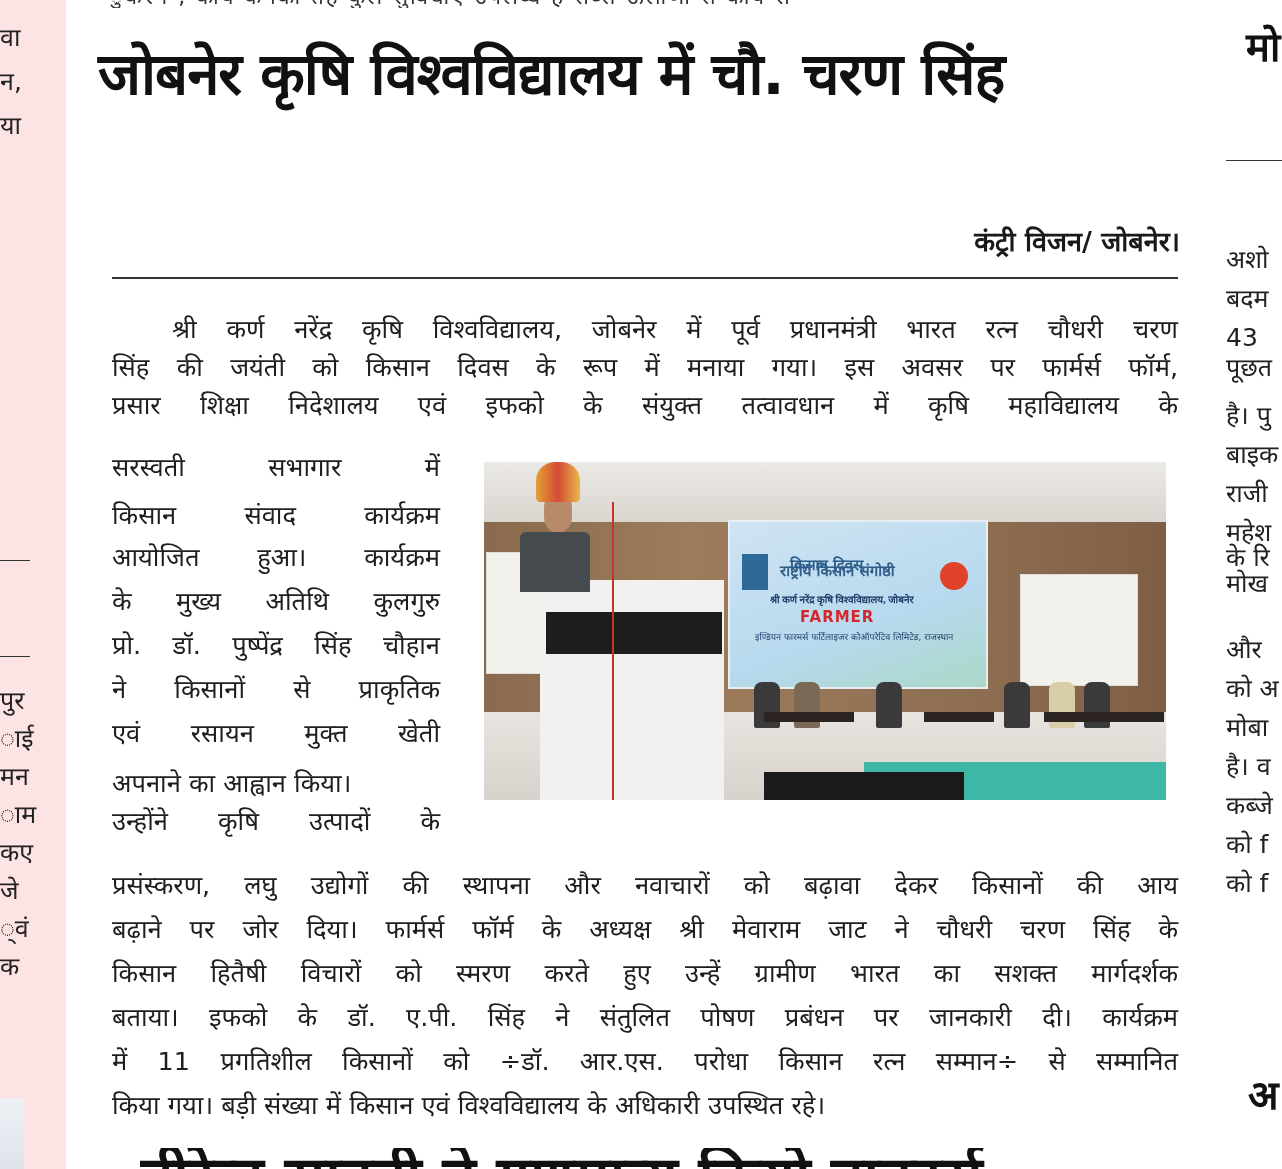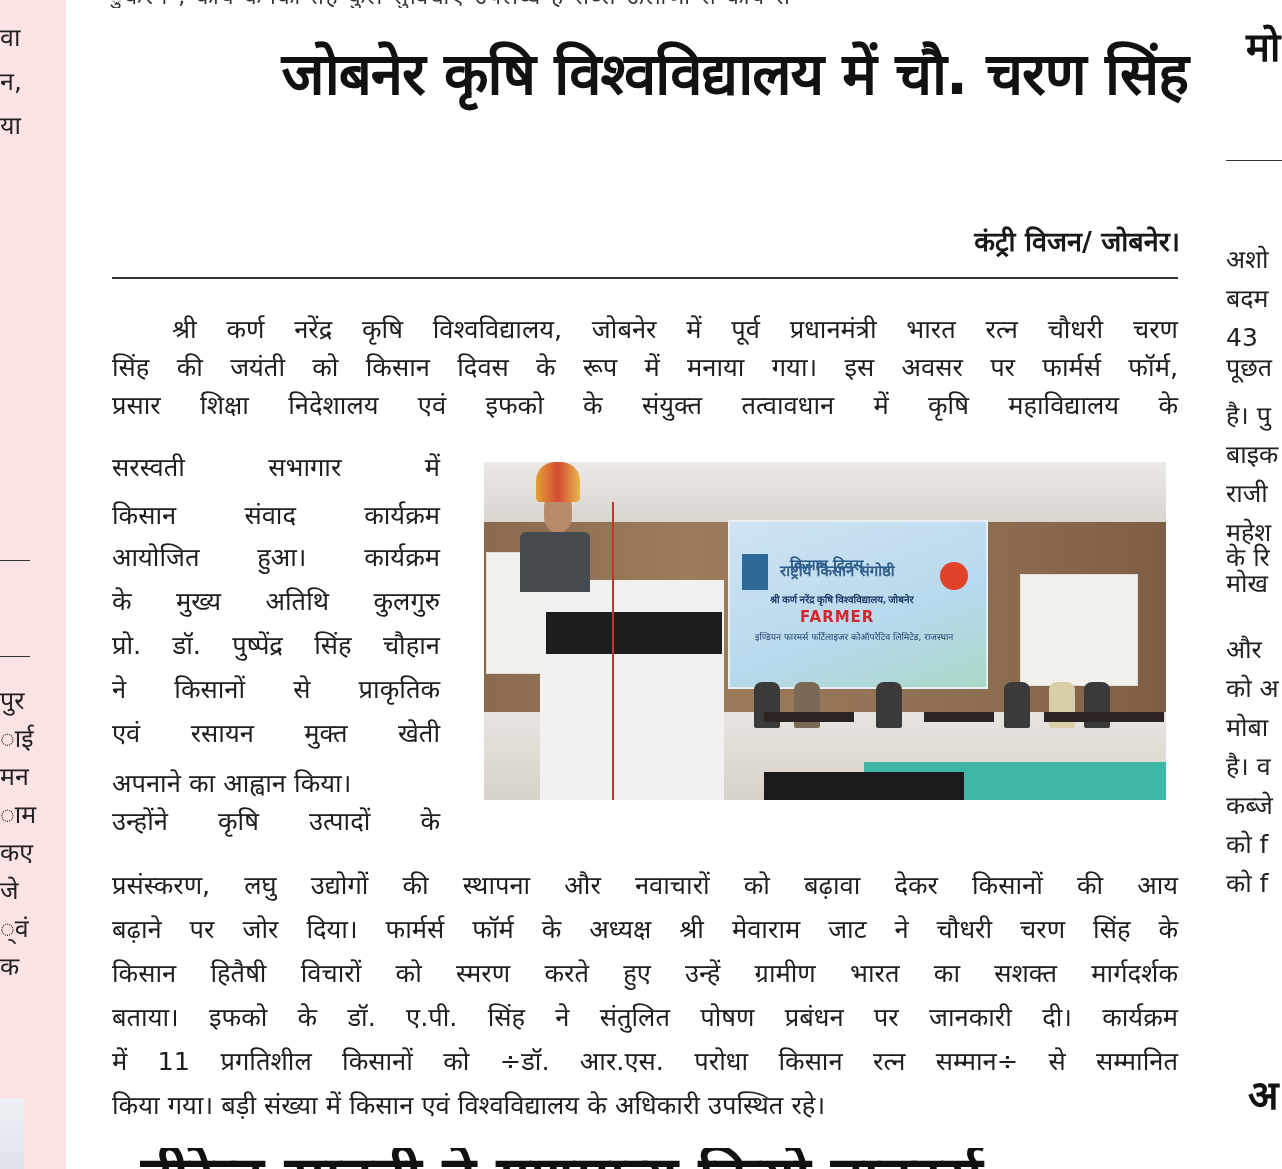--- a/index.html
+++ b/index.html
@@ -25,21 +25,21 @@
 
   
   .top-clip {
     position:absolute; left:110px; top:-20px; width:1070px; height:28px;
     overflow:hidden; font-size:22px; color:#333; letter-spacing:2px; white-space:nowrap;
   }
 
   
   .headline {
     position:absolute; left:98px; top:32px; width:1090px;
-    text-align:right; font-family:"DejaVu Sans", sans-serif;
+    text-align:left; font-family:"DejaVu Sans", sans-serif;
     font-weight:bold; font-size:58px; line-height:84px; color:#111;
     letter-spacing:-1px;
   }
   .byline {
     position:absolute; left:110px; top:222px; width:1070px; text-align:right;
     font-size:27px; font-weight:bold; color:#1a1a1a;
   }
   .head-rule {
     position:absolute; left:112px; top:277px; width:1066px; height:2px; background:#333;
   }

